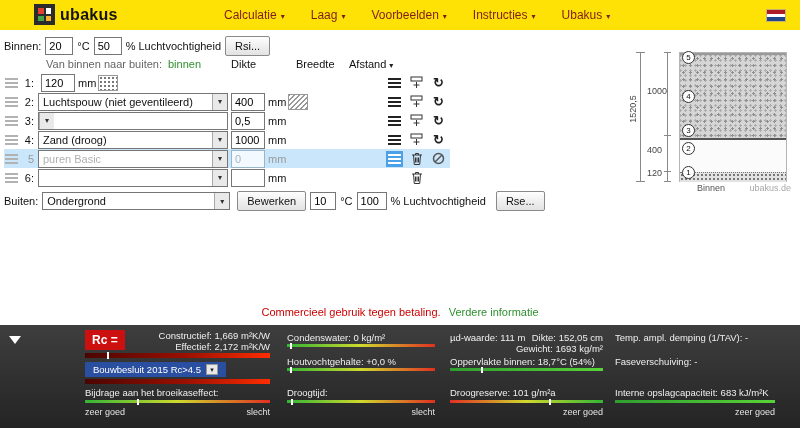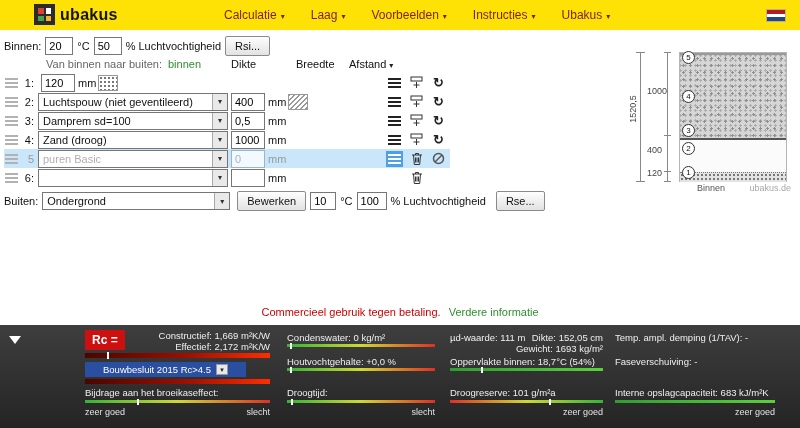--- a/index.html
+++ b/index.html
@@ -108,21 +108,21 @@
   .bar.thin { height:3px; }
   .bar.red { background:linear-gradient(90deg,#4a0500,#9c1000 55%,#ff2d00); }
   .bar.grad { background:linear-gradient(90deg,#33b534,#cfd92e 50%,#e03020); }
   .bar.grad-rev { background:linear-gradient(90deg,#e03020,#cfd92e 50%,#33b534); }
   .bar.green { background:linear-gradient(90deg,#2f9e2f,#57d337); }
   .tick { position:absolute; top:-1px; width:2px; height:7px; background:#fff; }
   .rc-head { position:absolute; top:-1px; left:0; right:0; display:flex; }
   .rc-badge { background:#cc1010; color:#fff; font-size:12px; font-weight:bold; padding:3px 7px; align-self:flex-start; }
   .rc-vals { margin-left:auto; text-align:right; line-height:11px; }
   .bb-box { position:absolute; left:0; top:31px; display:inline-flex; align-items:center;
-     background:#2a4fa0; color:#fff; padding:1px 18px; height:13px; width:max-content; }
+     background:#2a4fa0; color:#fff; padding:1px 8px; height:13px; width:max-content; }
   .bb-dd { width:12px; height:11px; background:#e8e8e8; border:1px solid #999; margin-left:5px;
      display:flex; align-items:center; justify-content:center; cursor:pointer; box-sizing:border-box; }
   .bb-dd::after { content:"▾"; font-size:7px; color:#222; }
   .pfoot { position:absolute; left:0; right:0; top:76px; display:flex; font-size:9px; color:#e3e3e3; }
   .pfoot .fr { margin-left:auto; }
 </style>
 </head>
 <body>
 
 <div class="screen">
@@ -211,21 +211,20 @@
           </svg>
       </span>
       <span class="icon-slot rot">↻</span>
     </div>
   </div>
 
   <div class="layer-row" style="top:111px">
     <span class="drag"></span>
     <span class="lnum">3:</span>
     <div class="sel lsel">
-      <span class="sel-text">Damprem sd=100</span>
       <span class="sel-arrow"></span>
     </div>
     <input class="inp dikte" value="0,5" style="">
     <span class="unit">mm</span>
     <span class="texslot"></span>
     <div class="ricons">
       <span class="icon-slot">
           <span class="icon-menu"></span>
         </span>
       <span class="icon-slot">

